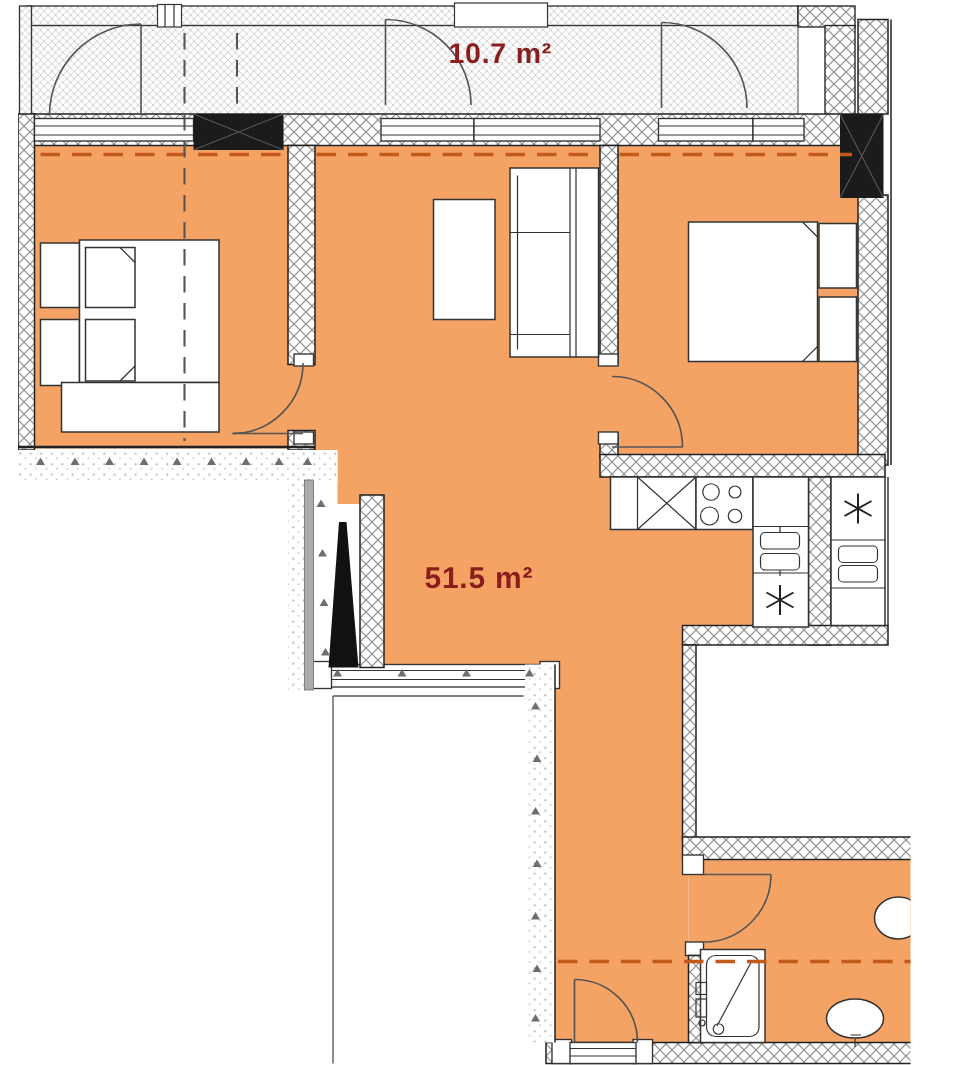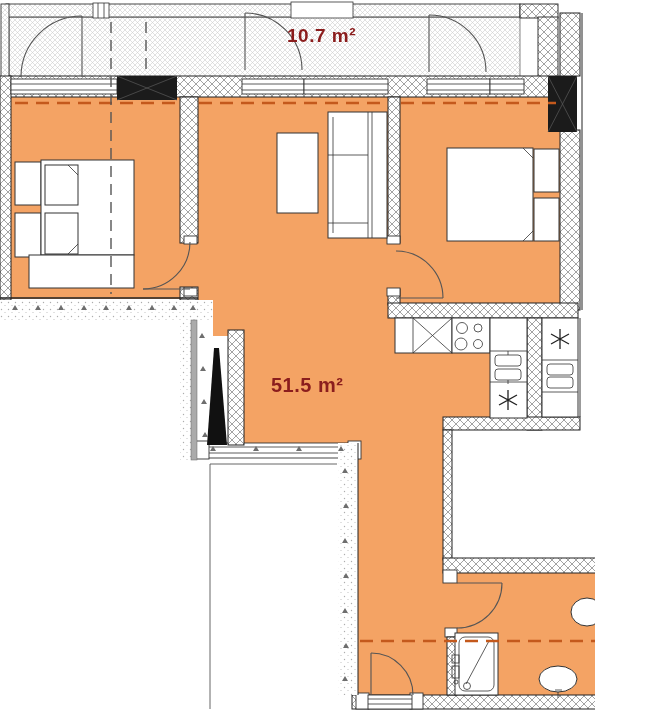--- a/index.html
+++ b/index.html
@@ -1,17 +1,17 @@
 <!DOCTYPE html>
 <html><head>
 <meta charset="utf-8">
 <style>
   html,body{margin:0;padding:0;background:#ffffff;}
   .stage{position:relative;width:595px;height:710px;background:#fff;overflow:hidden;
-         font-family:"Liberation Sans","DejaVu Sans",sans-serif;}
+         font-family:"Liberation Sans","DejaVu Sans",sans-serif;padding-left:12px;}
   svg text.area-label{font-family:"Liberation Sans","DejaVu Sans",sans-serif;
                       font-weight:bold;letter-spacing:0.5px;}
   svg .furn{fill:#ffffff;stroke:#333;stroke-width:1;}
   svg .thin{stroke:#333;stroke-width:0.8;fill:none;}
   svg .door{stroke:#555;stroke-width:1.1;fill:none;}
   svg .jamb{fill:#ffffff;stroke:#333;stroke-width:0.9;}
 </style>
 </head>
 <body>
 

